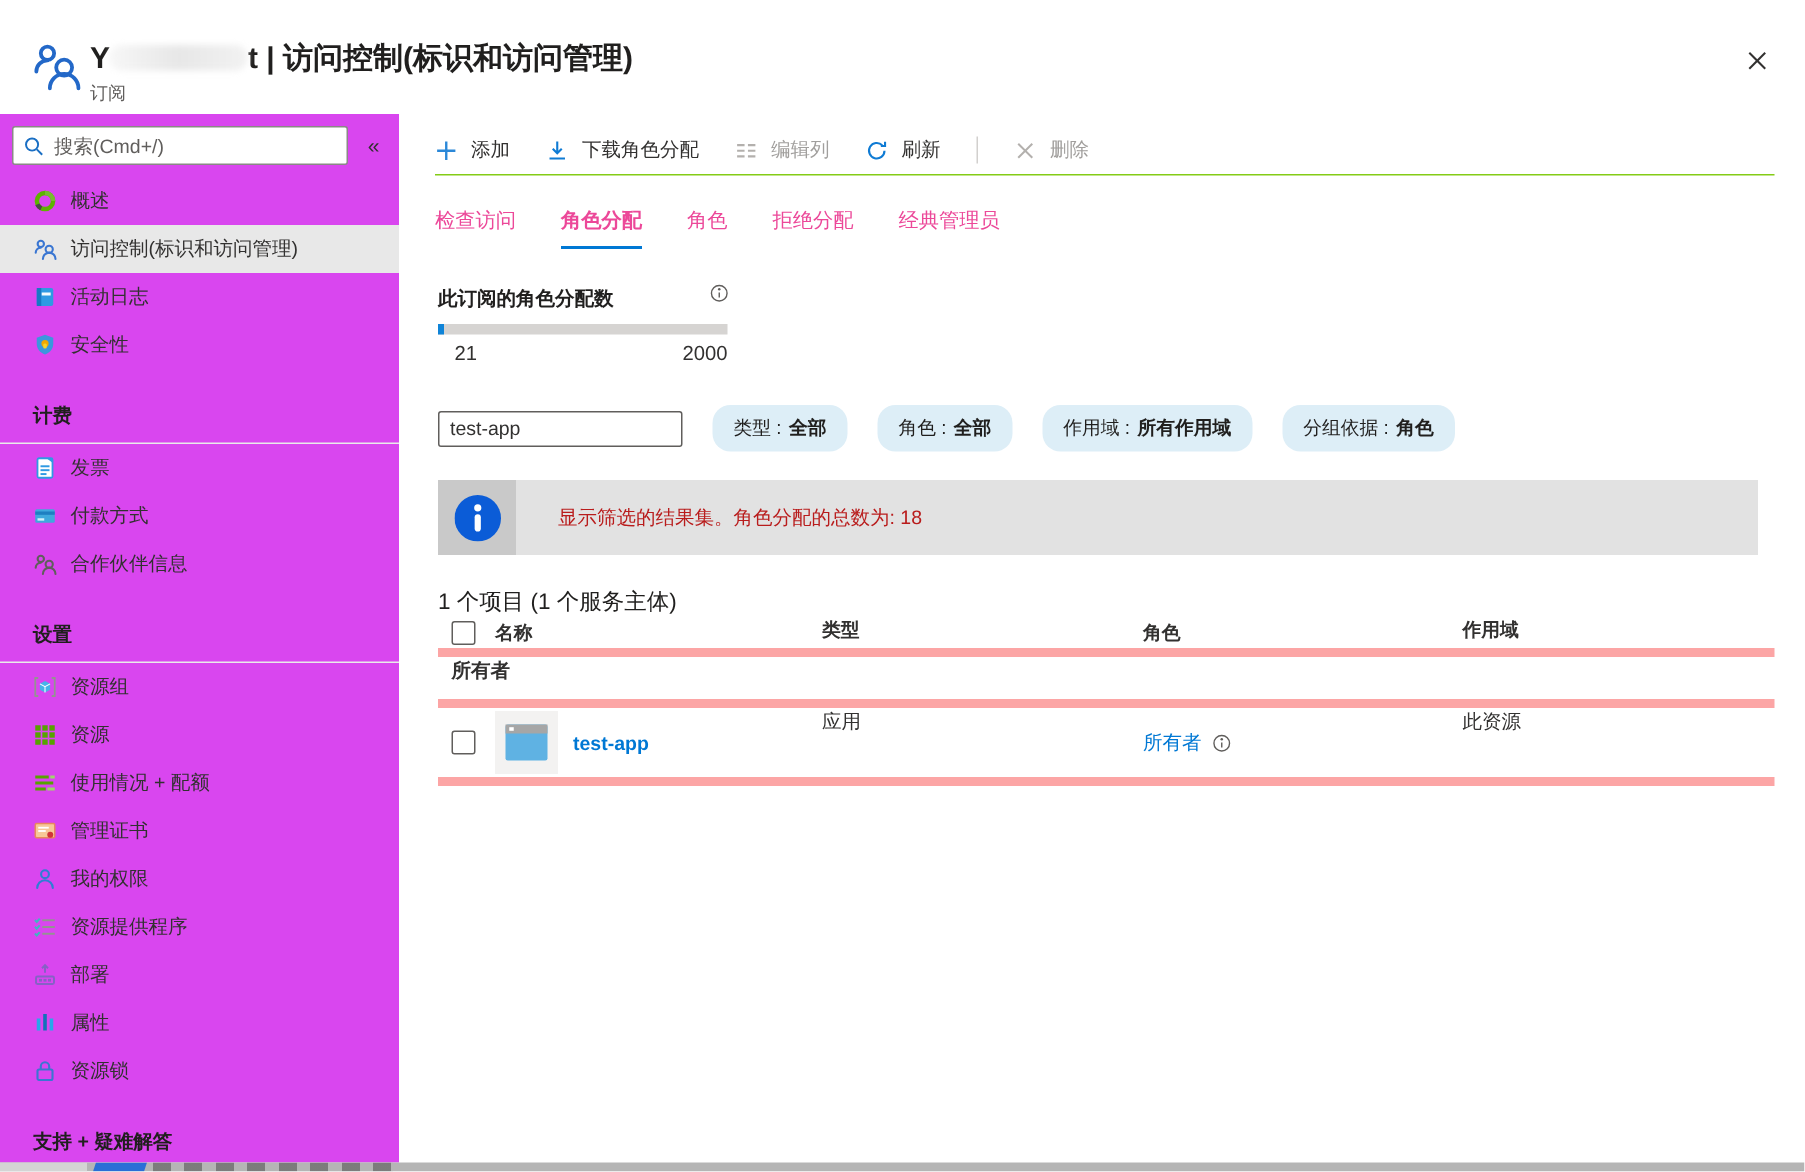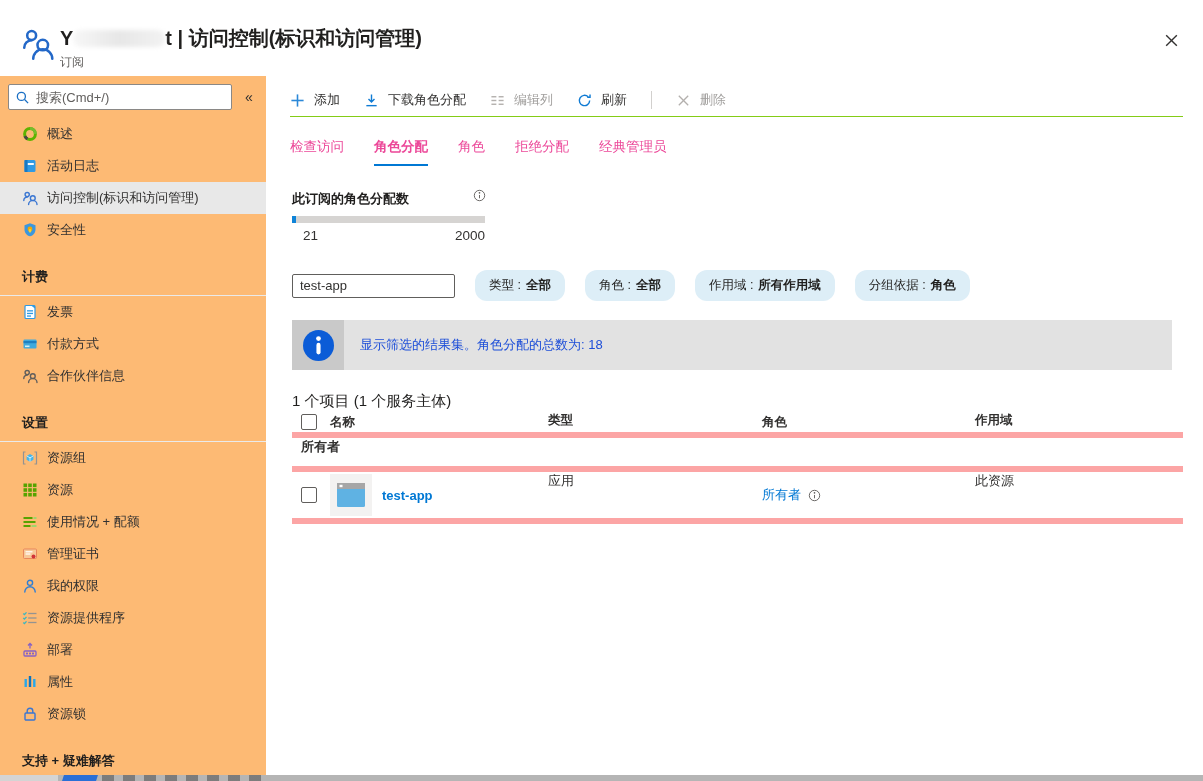--- a/index.html
+++ b/index.html
@@ -13,21 +13,21 @@
 
   
   .header-icon { position:absolute; left:20px; top:26px; }
   .page-title { position:absolute; left:60px; top:25px; font-size:20px; font-weight:700; color:#201f1e; white-space:nowrap; }
   .redacted { display:inline-block; width:92px; height:17px; border-radius:8px;
               background:linear-gradient(90deg,#f7f7f7,#e7e7e7,#f2f2f2); filter:blur(2px); vertical-align:-2px; }
   .page-subtitle { position:absolute; left:60px; top:54px; font-size:12px; color:#605e5c; }
   .close-btn { position:absolute; right:20px; top:28px; width:24px; height:24px; display:flex; align-items:center; justify-content:center; cursor:pointer; }
 
   
-  .sidebar { position:absolute; left:0; top:76px; width:266px; bottom:6px; background:#fdba74; overflow:hidden; }
+  .sidebar { position:absolute; left:0; top:76px; width:266px; bottom:6px; background:#d946ef; overflow:hidden; }
   .search-row { display:flex; align-items:center; margin:8px 4px 8px 8px; gap:4px; height:26px; }
   .search-box { flex:1; display:flex; align-items:center; gap:6px; border:1px solid #8a8886; border-radius:2px; height:26px; padding:0 6px; background:#fff; }
   .search-box input { border:none; outline:none; flex:1; font-size:13px; font-family:inherit; color:#323130; min-width:0; }
   .search-box input::placeholder { color:#605e5c; }
   .collapse-btn { width:26px; height:26px; display:flex; align-items:center; justify-content:center; color:#323130; font-size:14px; cursor:pointer; }
   .side-item { display:flex; align-items:center; gap:9px; height:32px; padding:0 8px 0 22px; cursor:pointer; color:#323130; }
   .side-item.selected { background:#e8e8e8; }
   .side-label { white-space:nowrap; overflow:hidden; text-overflow:ellipsis; }
   .side-section { font-weight:700; color:#201f1e; padding:10px 8px 9px 22px; margin-top:12px; border-bottom:1px solid #eaeaea; margin-bottom:0; }
   .side-section.last { border-bottom:none; }
@@ -53,21 +53,21 @@
 
   
   .filter-row { position:absolute; left:292px; top:270px; display:flex; align-items:center; gap:20px; }
   .filter-input { width:163px; height:24px; border:1px solid #605e5c; border-radius:2px; padding:0 7px; font-size:13px; font-family:inherit; color:#323130; outline:none; }
   .pill { display:flex; align-items:center; gap:5px; background:#ddeef7; border-radius:12px; height:31px; padding:0 14px; font-size:12.5px; color:#201f1e; cursor:pointer; white-space:nowrap; }
   .pill b { font-weight:700; }
 
   
   .banner { position:absolute; left:292px; top:320px; right:31px; height:50px; background:#e2e2e2; display:flex; align-items:center; }
   .banner-iconbox { width:52px; height:50px; background:#c9c9c9; display:flex; align-items:center; justify-content:center; }
-  .banner-text { margin-left:16px; font-size:13px; color:#1d4ed8; }
+  .banner-text { margin-left:28px; font-size:13px; color:#b91c1c; }
 
   
   .count-line { position:absolute; left:292px; top:392px; font-size:15px; color:#201f1e; }
   .grid { position:absolute; left:292px; top:412px; right:20px; }
   .grid-row { display:flex; border-bottom:6px solid #fca5a5; }
   .hdr { height:26px; font-weight:700; font-size:12.5px; }
   .group-row { height:34px; font-weight:700; padding-left:9px; }
   .data-row { height:52px; }
   .cell-check { width:38px; padding-left:9px; display:flex; align-items:center; }
   .cell-name { width:218px; display:flex; align-items:center; gap:8px; }
@@ -126,41 +126,41 @@
     <span class="icon">
       <svg width="16" height="16" viewBox="0 0 16 16" fill="none">
           <circle cx="8" cy="8" r="5.4" stroke="#5db300" stroke-width="3"></circle>
           <path d="M8 2.6A5.4 5.4 0 0113.4 8" stroke="#76bc2d" stroke-width="3"></path>
           <path d="M2.9 10.2a5.4 5.4 0 002.6 2.7" stroke="#494744" stroke-width="3"></path>
         </svg>
     </span>
     <span class="side-label">概述</span>
   </div>
 
-  <div class="side-item">
-    <span class="icon">
-      <svg width="16" height="16" viewBox="0 0 16 16">
-          <rect x="2.5" y="2" width="11" height="12" rx="1.5" fill="#2f9ae3"></rect>
-          <rect x="2.5" y="2" width="3" height="12" fill="#1779c4"></rect>
-          <rect x="5.8" y="5" width="6" height="2" fill="#fff" opacity=".95"></rect>
-        </svg>
-    </span>
-    <span class="side-label">活动日志</span>
-  </div>
-
   <div class="side-item selected">
     <span class="icon">
       <svg width="16" height="16" viewBox="0 0 16 16" fill="none" stroke="#3a76d2" stroke-width="1.4" stroke-linecap="round">
           <circle cx="5.2" cy="4.6" r="2.1"></circle>
           <path d="M1.8 10.5c0-1.9 1.5-3.4 3.4-3.4"></path>
           <circle cx="10.8" cy="8.2" r="2.4"></circle>
           <path d="M6.6 14.6c0-2.3 1.9-4.2 4.2-4.2s4.2 1.9 4.2 4.2"></path>
         </svg>
     </span>
     <span class="side-label">访问控制(标识和访问管理)</span>
+  </div>
+
+  <div class="side-item">
+    <span class="icon">
+      <svg width="16" height="16" viewBox="0 0 16 16">
+          <rect x="2.5" y="2" width="11" height="12" rx="1.5" fill="#2f9ae3"></rect>
+          <rect x="2.5" y="2" width="3" height="12" fill="#1779c4"></rect>
+          <rect x="5.8" y="5" width="6" height="2" fill="#fff" opacity=".95"></rect>
+        </svg>
+    </span>
+    <span class="side-label">活动日志</span>
   </div>
 
   <div class="side-item">
     <span class="icon">
       <svg width="16" height="16" viewBox="0 0 16 16">
           <path d="M8 1.2l5.5 2v4.2c0 3.4-2.3 5.9-5.5 6.9-3.2-1-5.5-3.5-5.5-6.9V3.2z" fill="#3b97dd"></path>
           <circle cx="8" cy="7" r="2.4" fill="#f2a800"></circle>
           <rect x="6.8" y="7" width="2.4" height="3.4" rx="1" fill="#f8d22a"></rect>
         </svg>
     </span>

